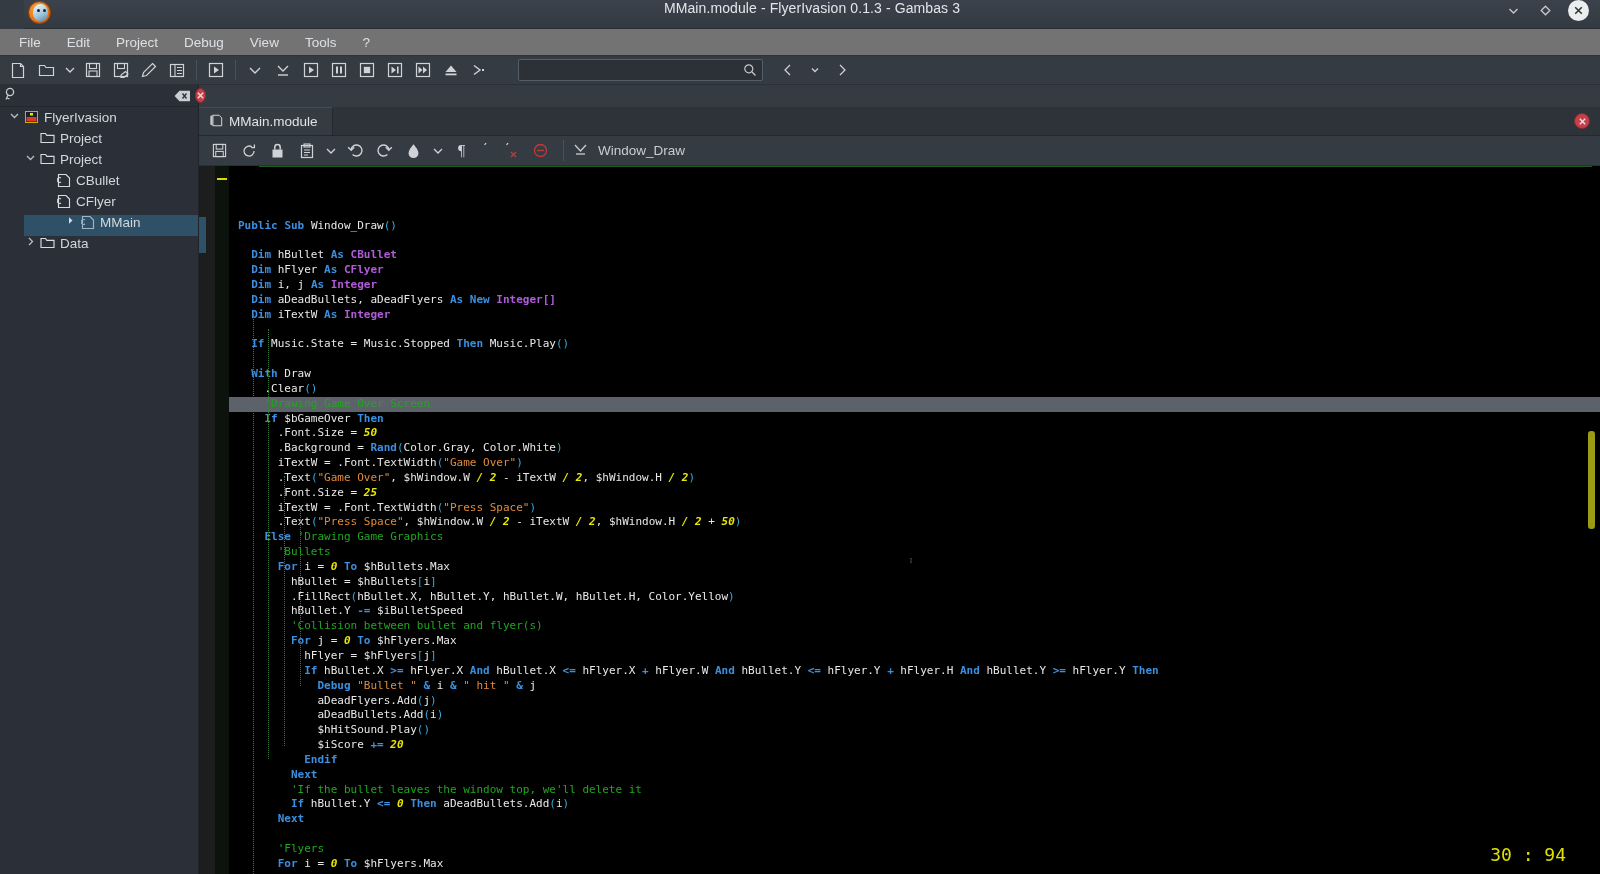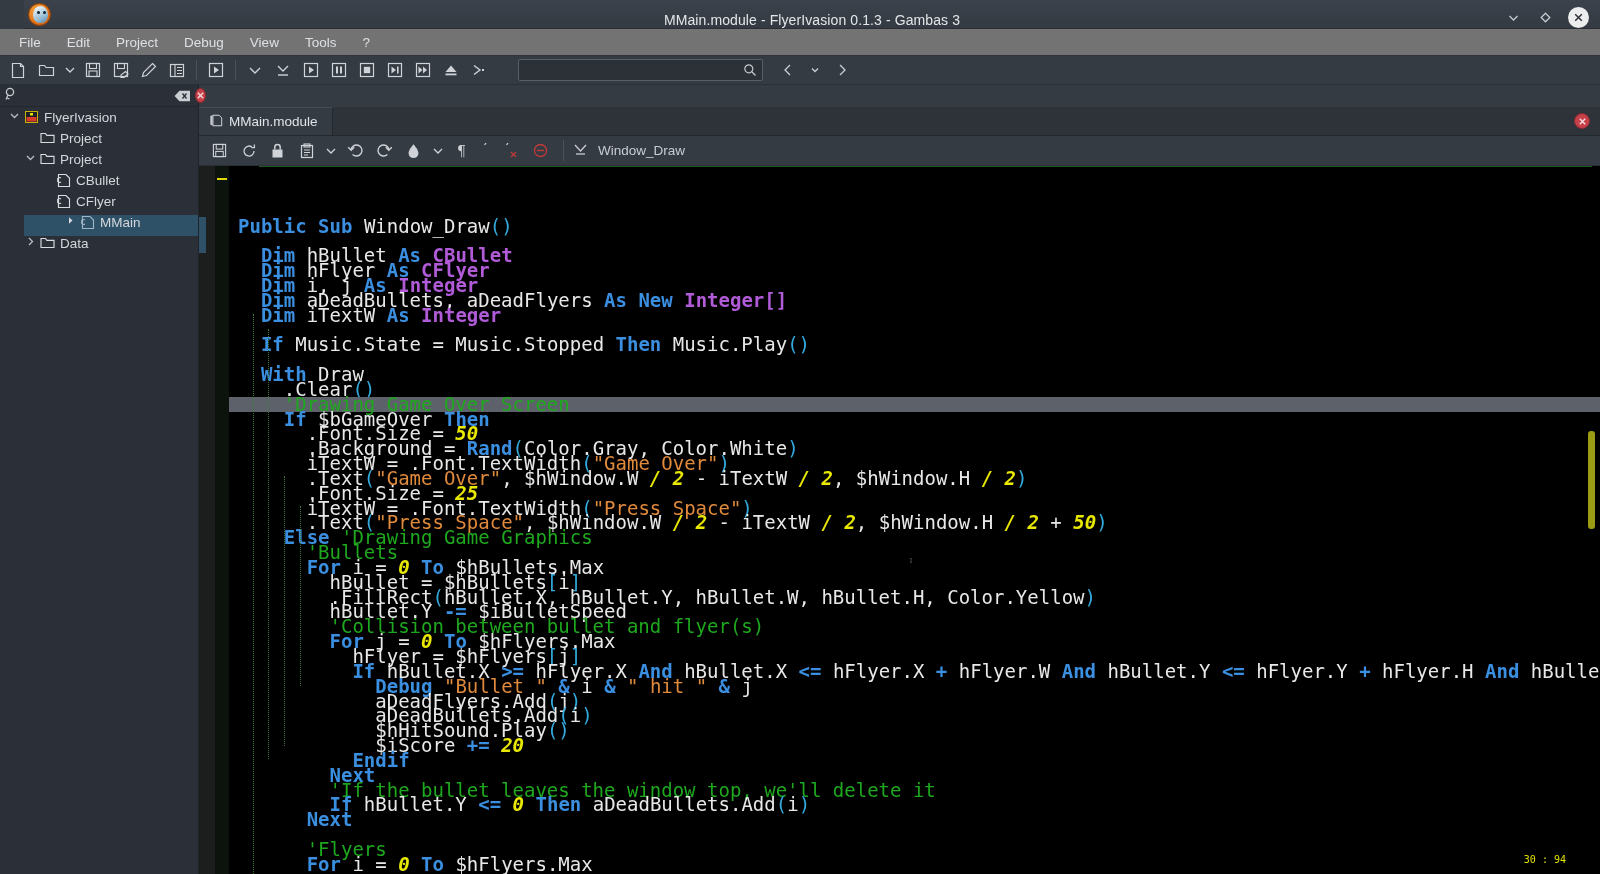--- a/index.html
+++ b/index.html
@@ -8,21 +8,21 @@
     background:#353b43;
     font-family:"Liberation Sans", sans-serif;
     font-size:13px; color:#d6d9dd;
   }
   #app { width:1600px; height:874px; display:flex; flex-direction:column; }
 
   
   .titlebar {
     height:29px; flex:0 0 29px; position:relative;
     background:linear-gradient(#3b424b,#343a42);
-    display:flex; align-items:flex-end;
+    display:flex; align-items:flex-start;
     border-bottom:1px solid #2a2f36;
     margin-left:24px;
   }
   .app-logo { width:26px; height:26px; margin-left:2px; position:relative; flex:0 0 26px; }
   .app-logo .ball {
     position:absolute; left:3px; top:2px; width:21px; height:21px; border-radius:50%;
     background:radial-gradient(circle at 35% 30%, #f3a23b 0%, #e8771b 55%, #c75b10 100%);
     box-shadow:0 0 0 1px #8d4309;
   }
   .app-logo .face {
@@ -126,21 +126,21 @@
 
   
   .codewrap { flex:1 1 auto; position:relative; background:#000; overflow:hidden; display:flex; }
   .gutter { width:16px; flex:0 0 16px; background:#1b1e1c; position:relative; }
   .gutter .selbar { position:absolute; left:0; width:7px; height:36px; top:51px; background:#2f5167; }
   .foldcol { width:14px; flex:0 0 14px; background:#0c120c; position:relative; }
   .foldmark { position:absolute; left:2px; top:12px; width:10px; height:2px; background:#e0d800; }
   .code {
     flex:1 1 auto; position:relative; overflow:hidden;
     font-family:"DejaVu Sans Mono","Liberation Mono",monospace;
-    font-size:19px; line-height:14.85px; padding-top:8px; color:#e8e8e8;
+    font-size:11px; line-height:14.85px; padding-top:8px; color:#e8e8e8;
     white-space:pre;
   }
   .code .ln { height:14.85px; padding-left:9px; position:relative; }
   .code .ln.hl { background:#5d6169; }
   .topline { position:absolute; left:30px; right:8px; top:0px; height:1px; background:#1d5c1d; }
 
   .k  { color:#3b8fe0; font-weight:bold; }   
   .kp { color:#b15bd8; font-weight:bold; }   
   .id { color:#e8e8e8; }
   .st { color:#e08a3c; }                      
@@ -149,21 +149,21 @@
   .pr { color:#33aadd; }                      
   .op { color:#e8e8e8; }
 
   .vline { position:absolute; top:0; bottom:0; width:0; border-left:1px dotted #3a7a3a; }
 
   .caret {
     position:absolute; left:711px; top:386px; width:2px; height:17px; color:#fff; pointer-events:none;
   }
   .pos-ind {
     position:absolute; right:34px; bottom:9px; color:#e0e000;
-    font-family:"DejaVu Sans Mono","Liberation Mono",monospace; font-size:10px;
+    font-family:"DejaVu Sans Mono","Liberation Mono",monospace; font-size:18px;
   }
   .vscroll { position:absolute; right:4px; top:0; bottom:0; width:10px; }
   .vthumb { position:absolute; right:1px; top:265px; width:7px; height:98px; background:#9a9c14; border-radius:3px; }
 
   
   .statusbar {
     height:32px; flex:0 0 32px; display:flex; align-items:center;
     background:#353b43; border-top:1px solid #454c55; padding-left:12px; gap:26px;
   }
   .sb-item { display:flex; align-items:center; gap:8px; font-size:13.5px; color:#dde0e4; }

